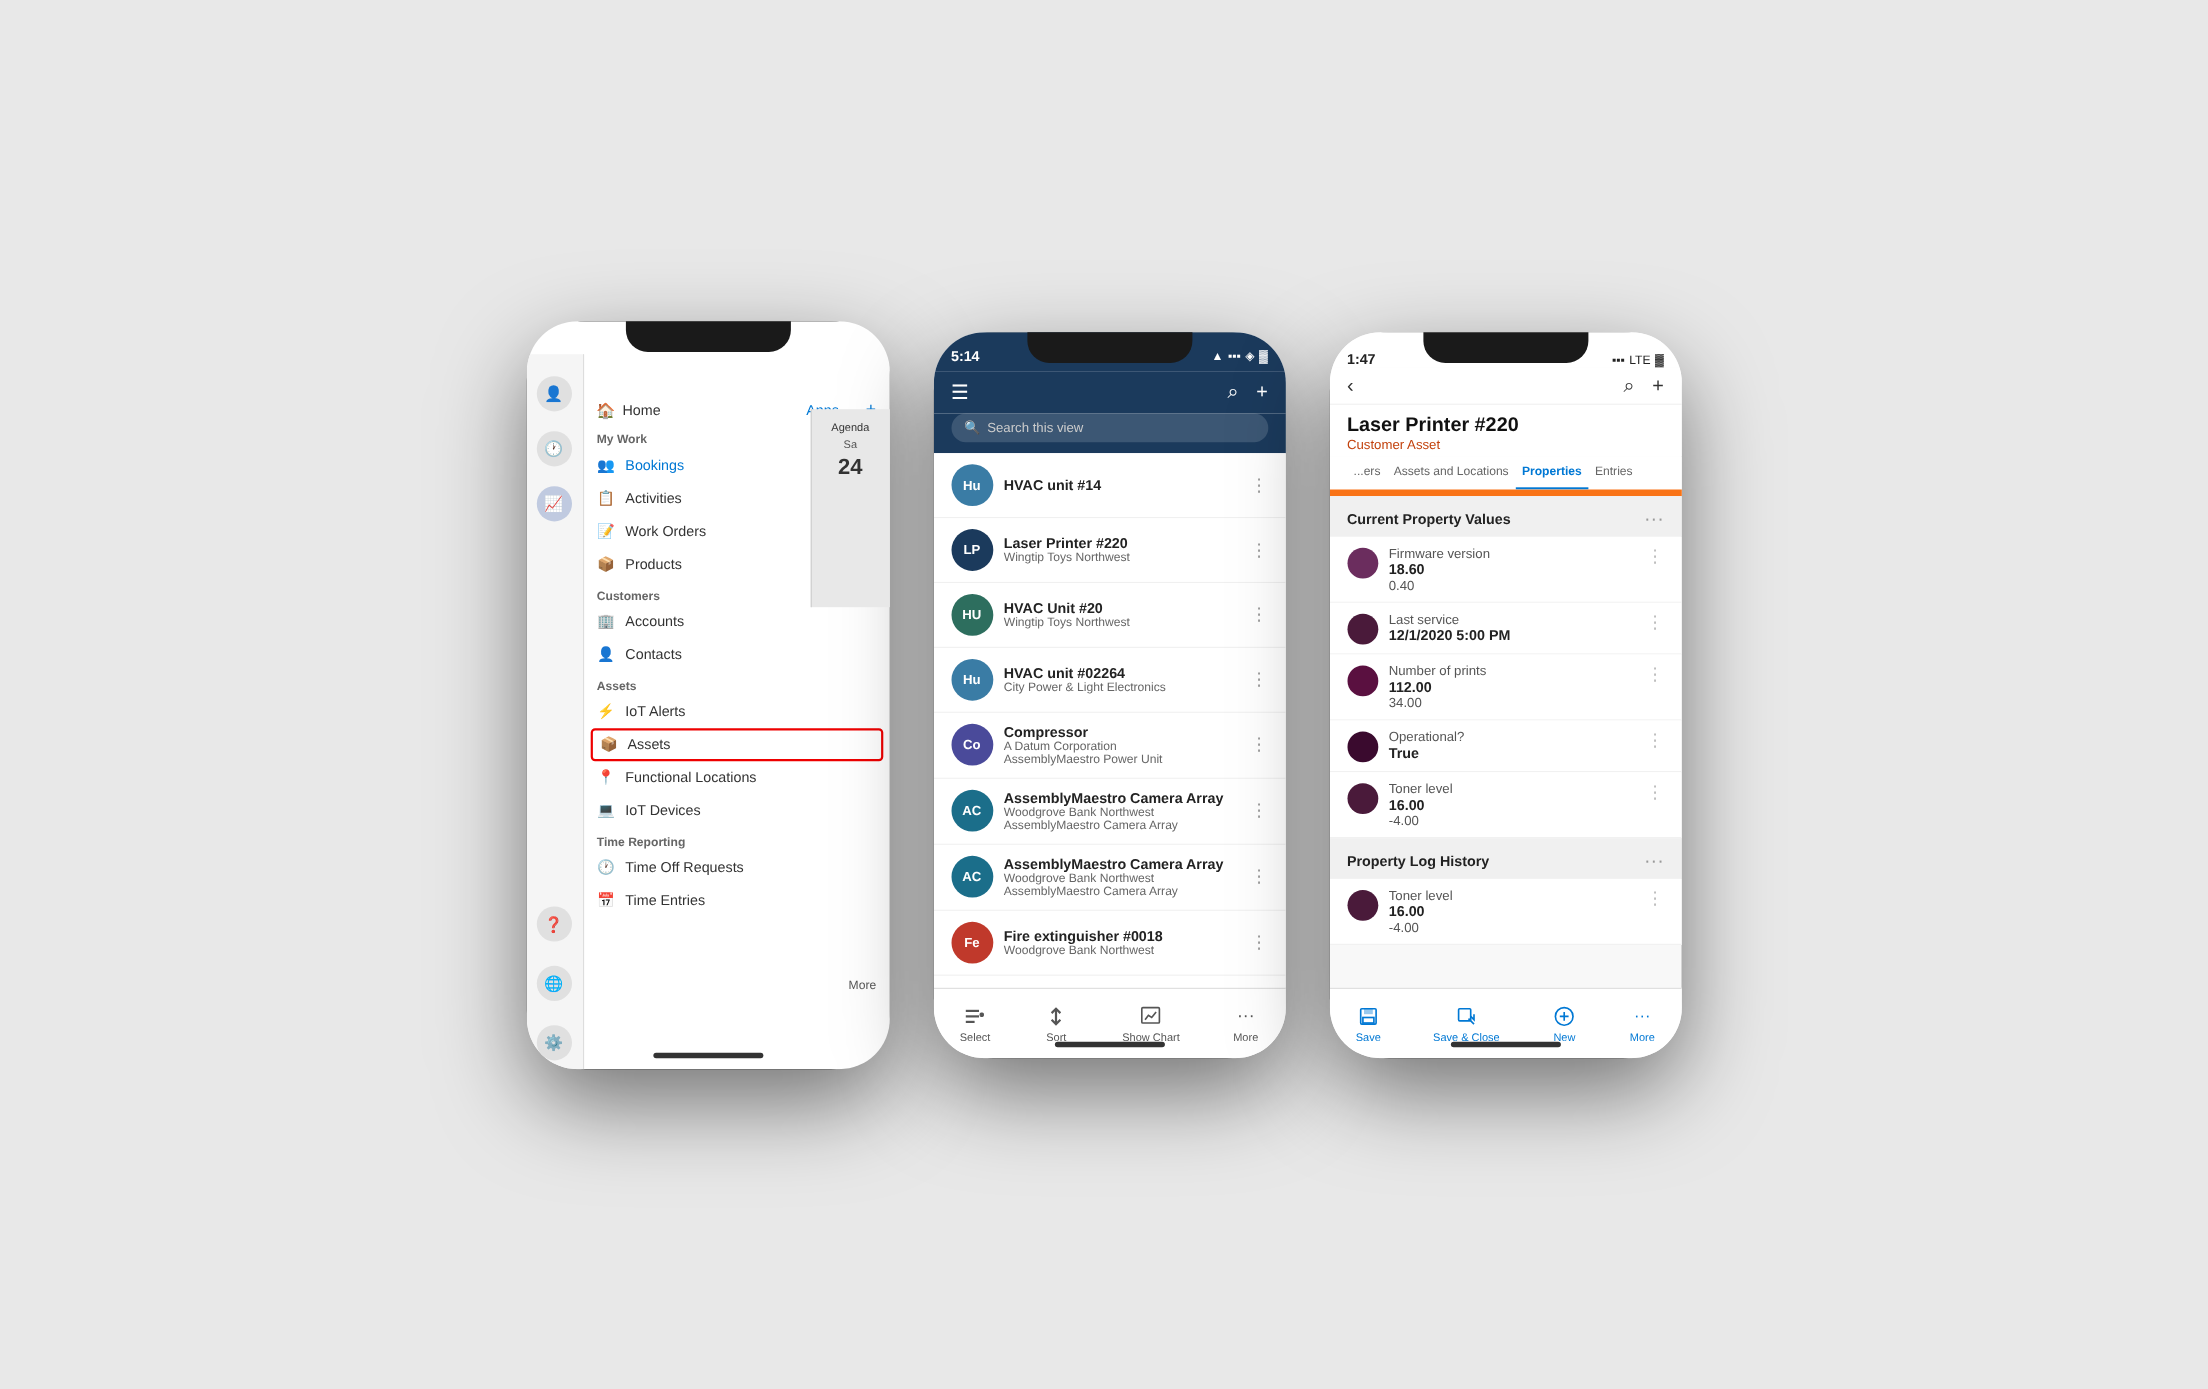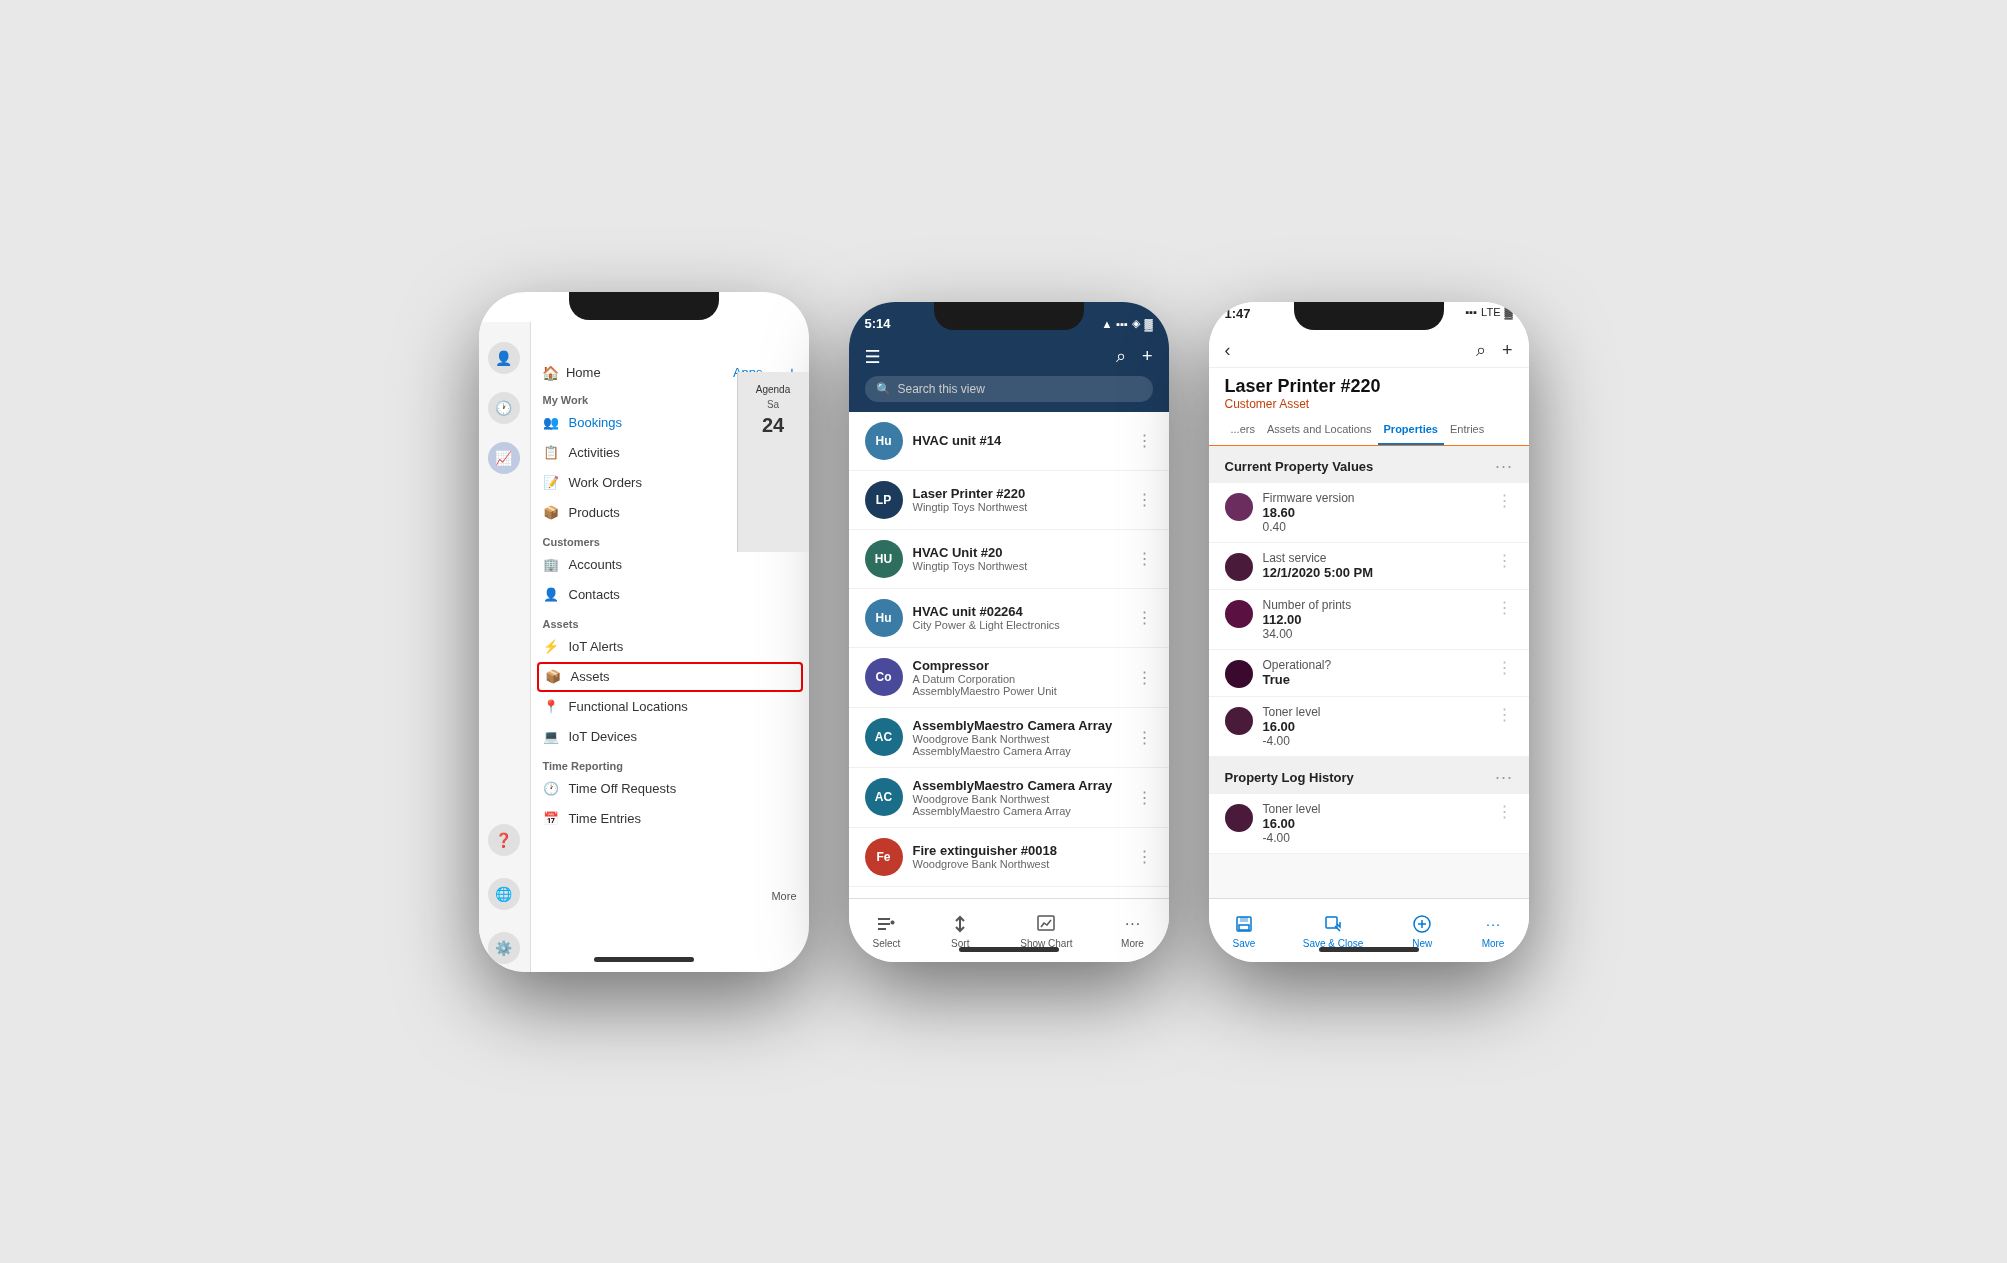--- a/index.html
+++ b/index.html
@@ -315,21 +315,21 @@
       display: flex;
       flex-direction: column;
       width: 100%;
       height: 100%;
       background: #f8f8f8;
     }
     .p3-status-bar {
       height: 32px;
       background: #fff;
       display: flex;
-      align-items: flex-start;
+      align-items: flex-end;
       justify-content: space-between;
       padding: 4px 16px 0;
     }
     .p3-status-time {
       font-size: 13px;
       font-weight: 600;
       color: #222;
     }
     .p3-status-icons {
       display: flex;
@@ -366,21 +366,21 @@
       color: #111;
     }
     .p3-subtitle {
       font-size: 12px;
       color: #c2410c;
     }
     .p3-tabs {
       background: #fff;
       display: flex;
       padding: 0 16px;
-      border-bottom: 1px solid #f97316;
+      border-bottom: 6px solid #f97316;
       overflow: hidden;
     }
     .p3-tab {
       font-size: 11px;
       color: #666;
       padding: 8px 6px;
       white-space: nowrap;
     }
     .p3-tab.active {
       color: #0078d4;

